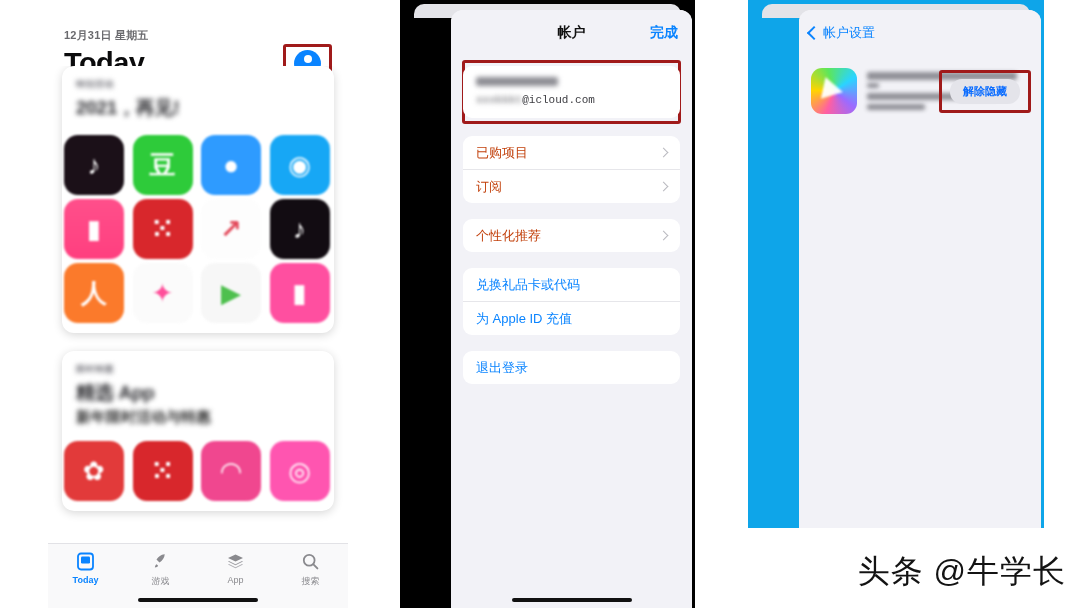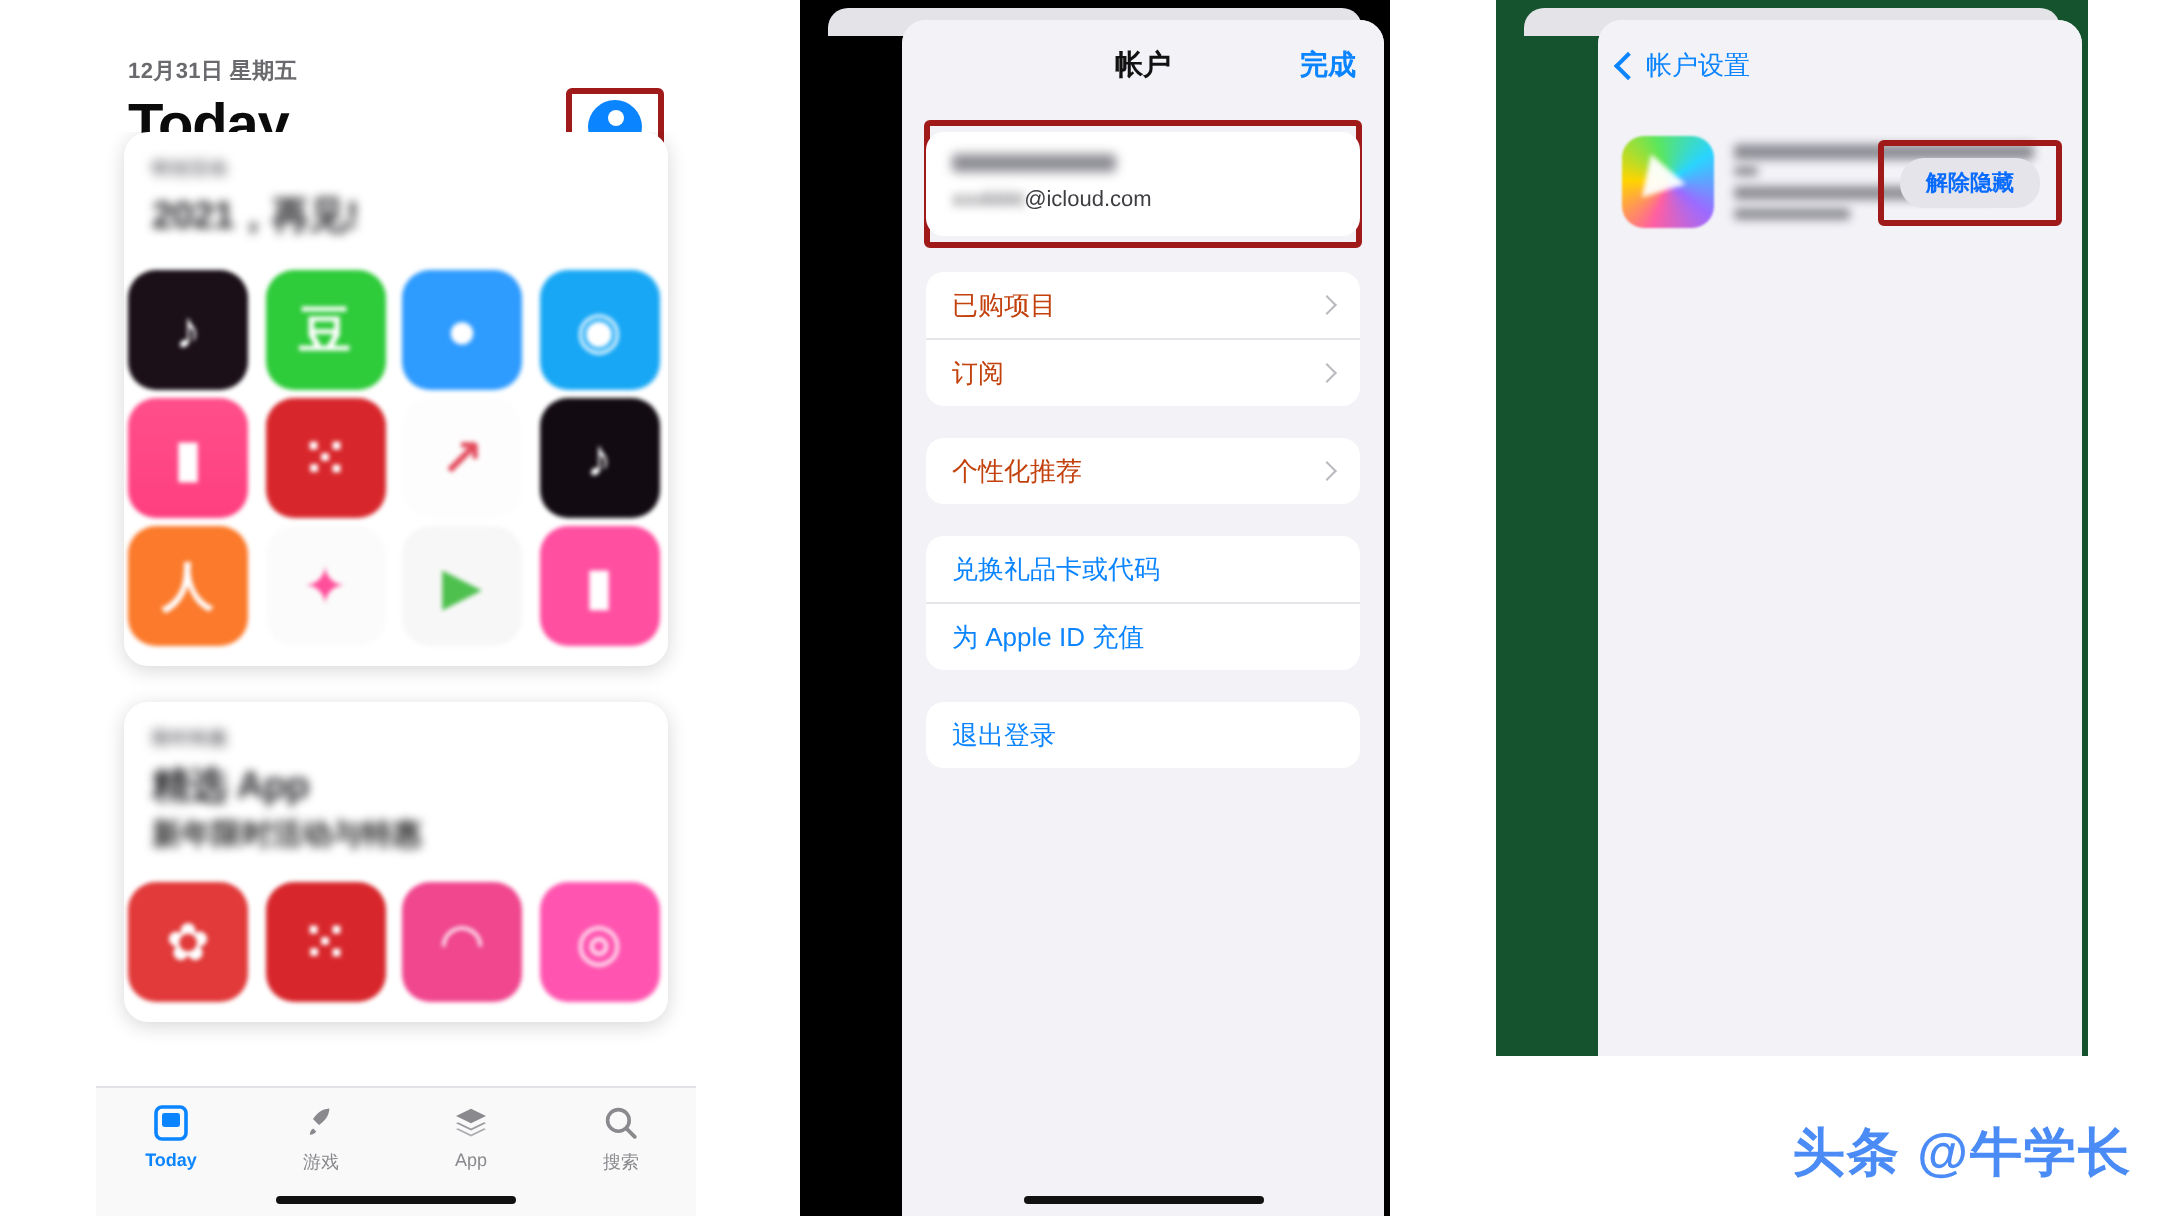--- a/index.html
+++ b/index.html
@@ -45,21 +45,21 @@
     display:flex;align-items:flex-start;padding-top:6px;}
   .tab{flex:1;display:flex;flex-direction:column;align-items:center;gap:3px;}
   .tabico{height:22px;display:flex;align-items:center;justify-content:center;}
   .tablbl{font-size:9px;color:#8a8a8e;}
   .tab.active .tablbl{color:#0a84ff;font-weight:bold;}
   .home-ind{position:absolute;left:50%;transform:translateX(-50%);bottom:6px;
     width:120px;height:4px;border-radius:3px;background:#111;}
 
   
   #panel2{left:400px;width:295px;height:608px;background:#000;}
-  #panel3{left:748px;width:296px;height:528px;background:#14532d;}
+  #panel3{left:748px;width:296px;height:528px;background:#0ea5e9;}
   .sheet{position:absolute;left:3px;right:3px;top:10px;bottom:0;
     background:#f2f2f7;border-radius:12px 12px 0 0;overflow:hidden;margin-left:48px;}
   .sheet-lip{position:absolute;left:14px;right:14px;top:4px;height:14px;
     background:#e3e3e8;border-radius:10px 10px 0 0;}
 
   .navbar{position:relative;height:46px;display:flex;align-items:center;
     justify-content:center;background:#f2f2f7;}
   .nav-title{font-size:14px;font-weight:bold;color:#111;}
   .nav-right{position:absolute;right:14px;font-size:14px;font-weight:bold;color:#0a84ff;}
   .nav-left{position:absolute;left:10px;display:flex;align-items:center;gap:4px;
@@ -69,21 +69,21 @@
 
   .grp{margin:0 12px 16px 12px;background:#fff;border-radius:9px;overflow:hidden;}
   .row{display:flex;align-items:center;justify-content:space-between;
     padding:0 13px;height:33px;font-size:13px;color:#c2410c;}
   .row+.row{border-top:1px solid #e6e6ea;}
   .row.link{color:#0a84ff;}
   .chev{width:6px;height:6px;border-top:1.6px solid #b9b9bf;border-right:1.6px solid #b9b9bf;
     transform:rotate(45deg);}
   .acct-box{position:relative;margin:10px 12px 18px 12px;}
   .acct-hl{position:absolute;inset:-6px -1px;border:3px solid #a01a1a;border-radius:3px;}
-  .acct-card{position:relative;background:#fff;border-radius:9px;padding:11px 13px 12px 13px;}
+  .acct-card{position:relative;background:#fff;border-radius:9px;padding:11px 13px 12px 13px;font-family:Liberation Mono, monospace;}
   .acct-name{height:9px;width:82px;background:#8c8c93;filter:blur(2.6px);border-radius:2px;}
   .acct-mail{font-size:11px;color:#3d3d42;margin-top:8px;}
   .acct-mail .blur{filter:blur(2.4px);color:#5a5a60;}
 
   
   .applist{background:#f2f2f7;padding-top:6px;}
   .approw{position:relative;display:flex;align-items:center;gap:10px;padding:6px 10px 10px 12px;}
   .appicon{width:46px;height:46px;border-radius:11px;flex:0 0 auto;position:relative;
     background:conic-gradient(from 200deg,#ff5fa2,#ffd400,#5ce65c,#2ad4ff,#9b6bff,#ff5fa2);
     filter:blur(.5px);overflow:hidden;}
@@ -93,22 +93,22 @@
   .appmeta{flex:1;min-width:0;}
   .bl{background:#8f8f96;filter:blur(2.3px);border-radius:2px;}
   .bl.t1{height:8px;width:150px;}
   .bl.t2{height:5px;width:12px;margin-top:3px;}
   .bl.t3{height:7px;width:130px;margin-top:5px;}
   .bl.t4{height:6px;width:58px;margin-top:4px;}
   .unhide-hl{position:relative;padding:6px 8px;border:3px solid #a01a1a;border-radius:3px;}
   .unhide-btn{background:#e4e4ea;color:#0a6cff;font-size:11px;font-weight:bold;
     padding:5px 13px;border-radius:12px;white-space:nowrap;}
 
-  .watermark{position:absolute;right:14px;bottom:14px;font-size:26px;font-weight:bold;
-    color:#3b82f6;letter-spacing:1px;opacity:.92;}
+  .watermark{position:absolute;right:14px;bottom:14px;font-size:32px;font-weight:normal;
+    color:#000000;letter-spacing:1px;opacity:.92;}
 </style>
 </head>
 <body>
 
 <div class="stage">
 
   <div class="panel" id="panel1">
 
     <div class="p1-head">
       <div class="p1-date">12月31日 星期五</div>

